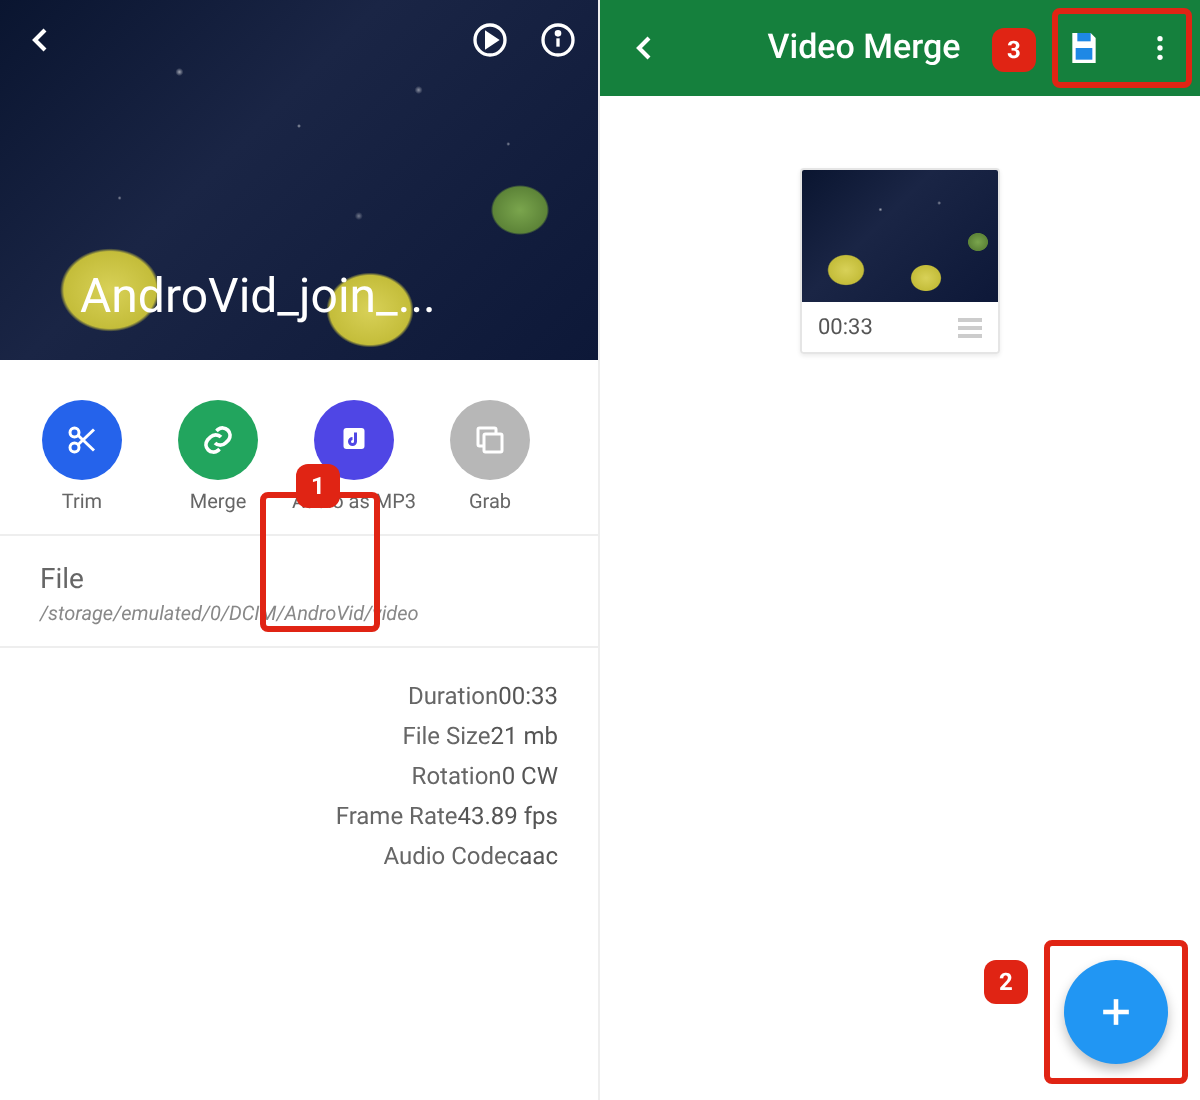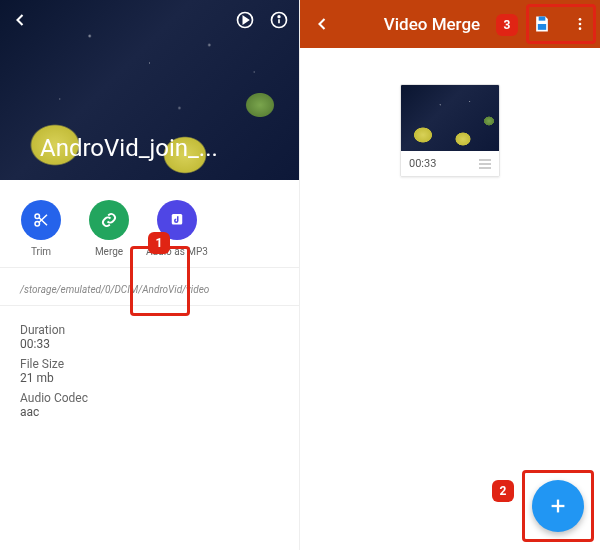--- a/index.html
+++ b/index.html
@@ -38,25 +38,25 @@
   .indigo { background: #4f46e5; }
   .gray { background: #b7b7b7; }
   
   
   .section { padding: 14px 20px 10px; border-top: 1px solid #eee; }
   .section h3 { font-size: 14px; color: #666; font-weight: 400; margin-bottom: 4px; }
   .file-name { font-size: 15px; color: #444; }
   .file-path { font-size: 10px; color: #888; margin-top: 2px; font-style: italic; }
   
   
-  .detail-row { display: flex; justify-content: flex-end; font-size: 12px; color: #666; padding: 3px 0; flex-direction: column; }
+  .detail-row { display: flex; justify-content: flex-end; font-size: 12px; color: #666; padding: 3px 0; }
   .detail-row span:last-child { color: #555; }
   
   
-  .appbar { height: 48px; background: #c2410c; display: flex; align-items: center; padding: 0 12px; color: #fff; gap: 14px; }
+  .appbar { height: 48px; background: #15803d; display: flex; align-items: center; padding: 0 12px; color: #fff; gap: 14px; }
   .appbar .title { flex: 1; font-size: 17px; text-align: center; font-weight: 500; }
   .thumb-area { padding: 36px 0 0 0; display: flex; justify-content: center; }
   .thumb-card { width: 100px; border: 1px solid #e5e5e5; border-radius: 2px; overflow: hidden; box-shadow: 0 1px 2px rgba(0,0,0,.08); }
   .thumb-img { height: 66px; background: linear-gradient(135deg, #0a1530 0%, #1a2545 40%, #0d1838 100%); position: relative; }
   .thumb-img::before { content:""; position:absolute; inset:0; background:
     radial-gradient(ellipse 18px 15px at 22px 50px, #d8d158 0%, #c4bd3a 48%, transparent 52%),
     radial-gradient(ellipse 15px 13px at 62px 54px, #d8d158 0%, #c4bd3a 48%, transparent 52%),
     radial-gradient(ellipse 10px 9px at 88px 36px, #7aa54d 0%, #5d8438 48%, transparent 52%),
     radial-gradient(circle 1px at 40% 30%, rgba(255,255,255,.6), transparent),
     radial-gradient(circle 1px at 70% 25%, rgba(255,255,255,.5), transparent);
@@ -131,34 +131,54 @@
         <div class="action-circle indigo">
             <span class="icon">
               <svg width="18" height="18" viewBox="0 0 24 24" fill="#fff">
                 <rect x="5" y="4" width="14" height="14" rx="2" fill="#fff"></rect>
                 <path d="M13 7v6a2 2 0 1 1-2-2" fill="none" stroke="#4f46e5" stroke-width="2"></path>
               </svg>
             </span>
           </div>
         <span class="action-label">Audio as MP3</span>
       </div>
+      <div class="action">
+        <div class="action-circle gray">
+            <span class="icon">
+              <svg width="18" height="18" viewBox="0 0 24 24" fill="none" stroke="#fff" stroke-width="2">
+                <rect x="8" y="8" width="12" height="12" rx="1"></rect>
+                <path d="M16 8V5a1 1 0 0 0-1-1H5a1 1 0 0 0-1 1v10a1 1 0 0 0 1 1h3"></path>
+              </svg>
+            </span>
+          </div>
+        <span class="action-label">Grab</span>
+      </div>
     </div>
 
     <div class="section">
+      <h3>File</h3>
       <div class="file-path">/storage/emulated/0/DCIM/AndroVid/video</div>
     </div>
 
     <div class="section">
       <div class="detail-row">
           <span>Duration</span>
           <span>00:33</span>
         </div>
       <div class="detail-row">
           <span>File Size</span>
           <span>21 mb</span>
+        </div>
+      <div class="detail-row">
+          <span>Rotation</span>
+          <span>0 CW</span>
+        </div>
+      <div class="detail-row">
+          <span>Frame Rate</span>
+          <span>43.89 fps</span>
         </div>
       <div class="detail-row">
           <span>Audio Codec</span>
           <span>aac</span>
         </div>
     </div>
 
     <div class="hl" style="left:130px; top:246px; width:60px; height:70px;"></div>
     <div class="badge" style="left:148px; top:232px;">1</div>
   </div>

